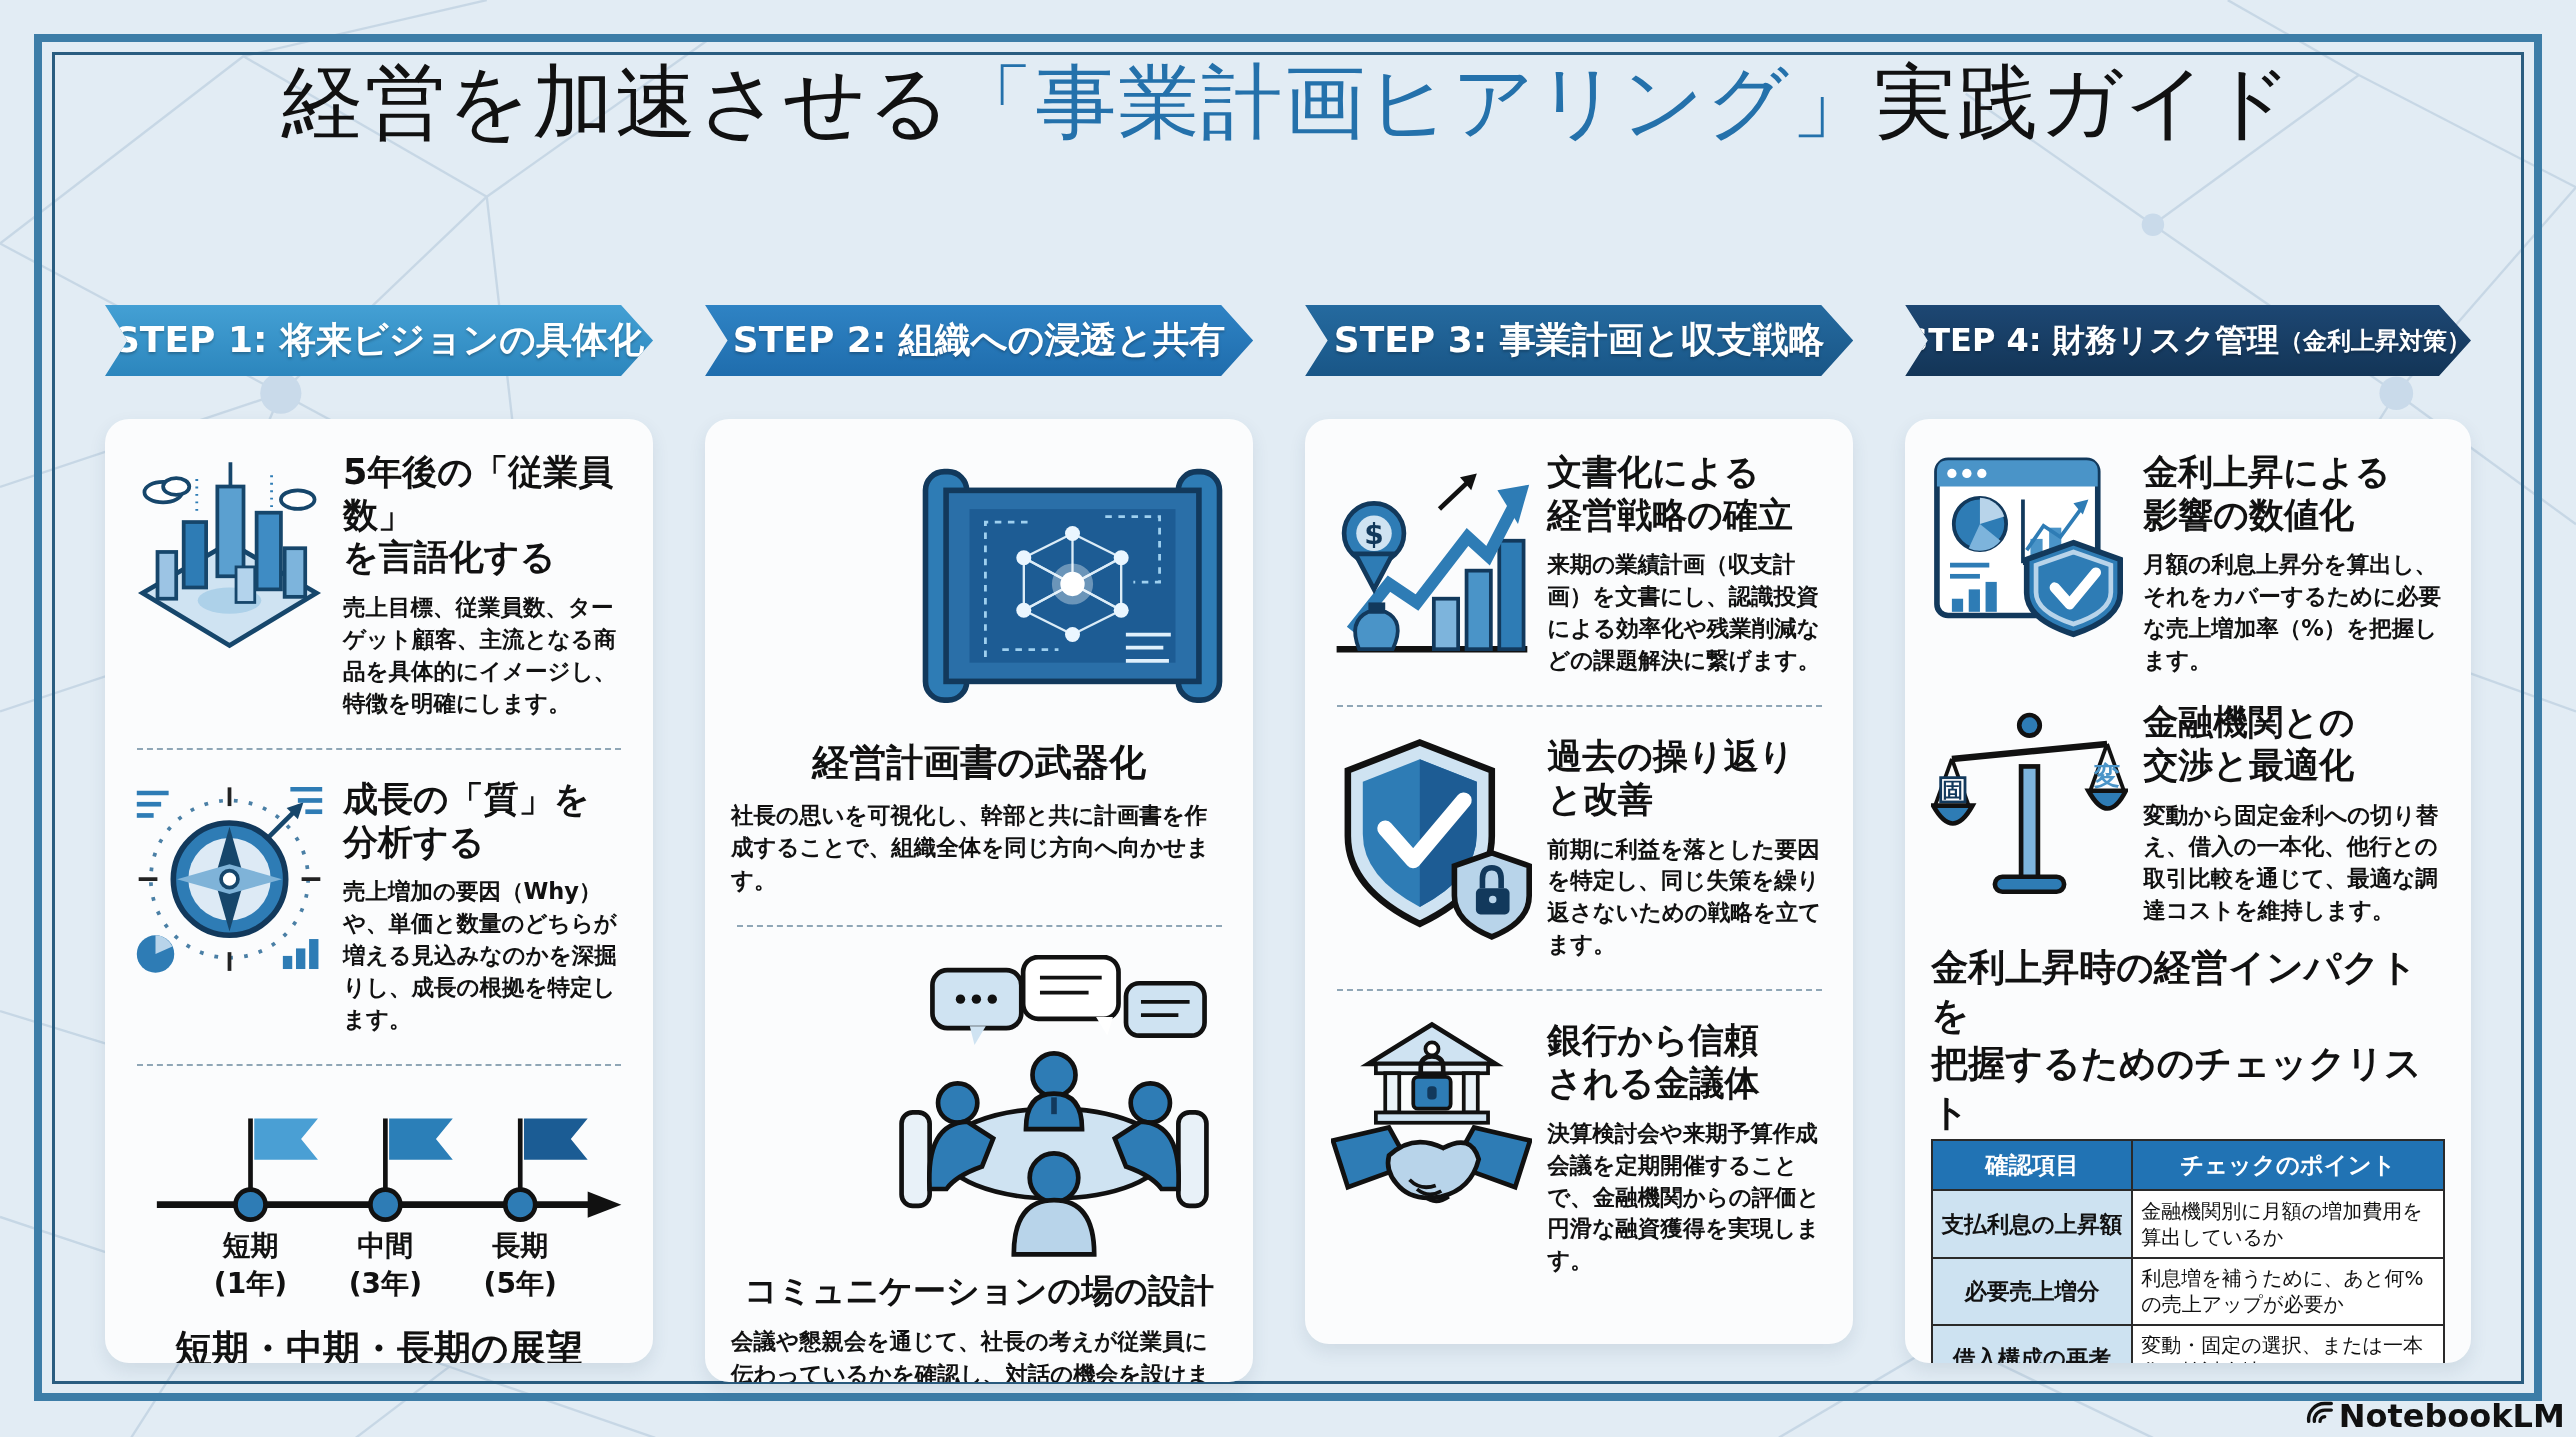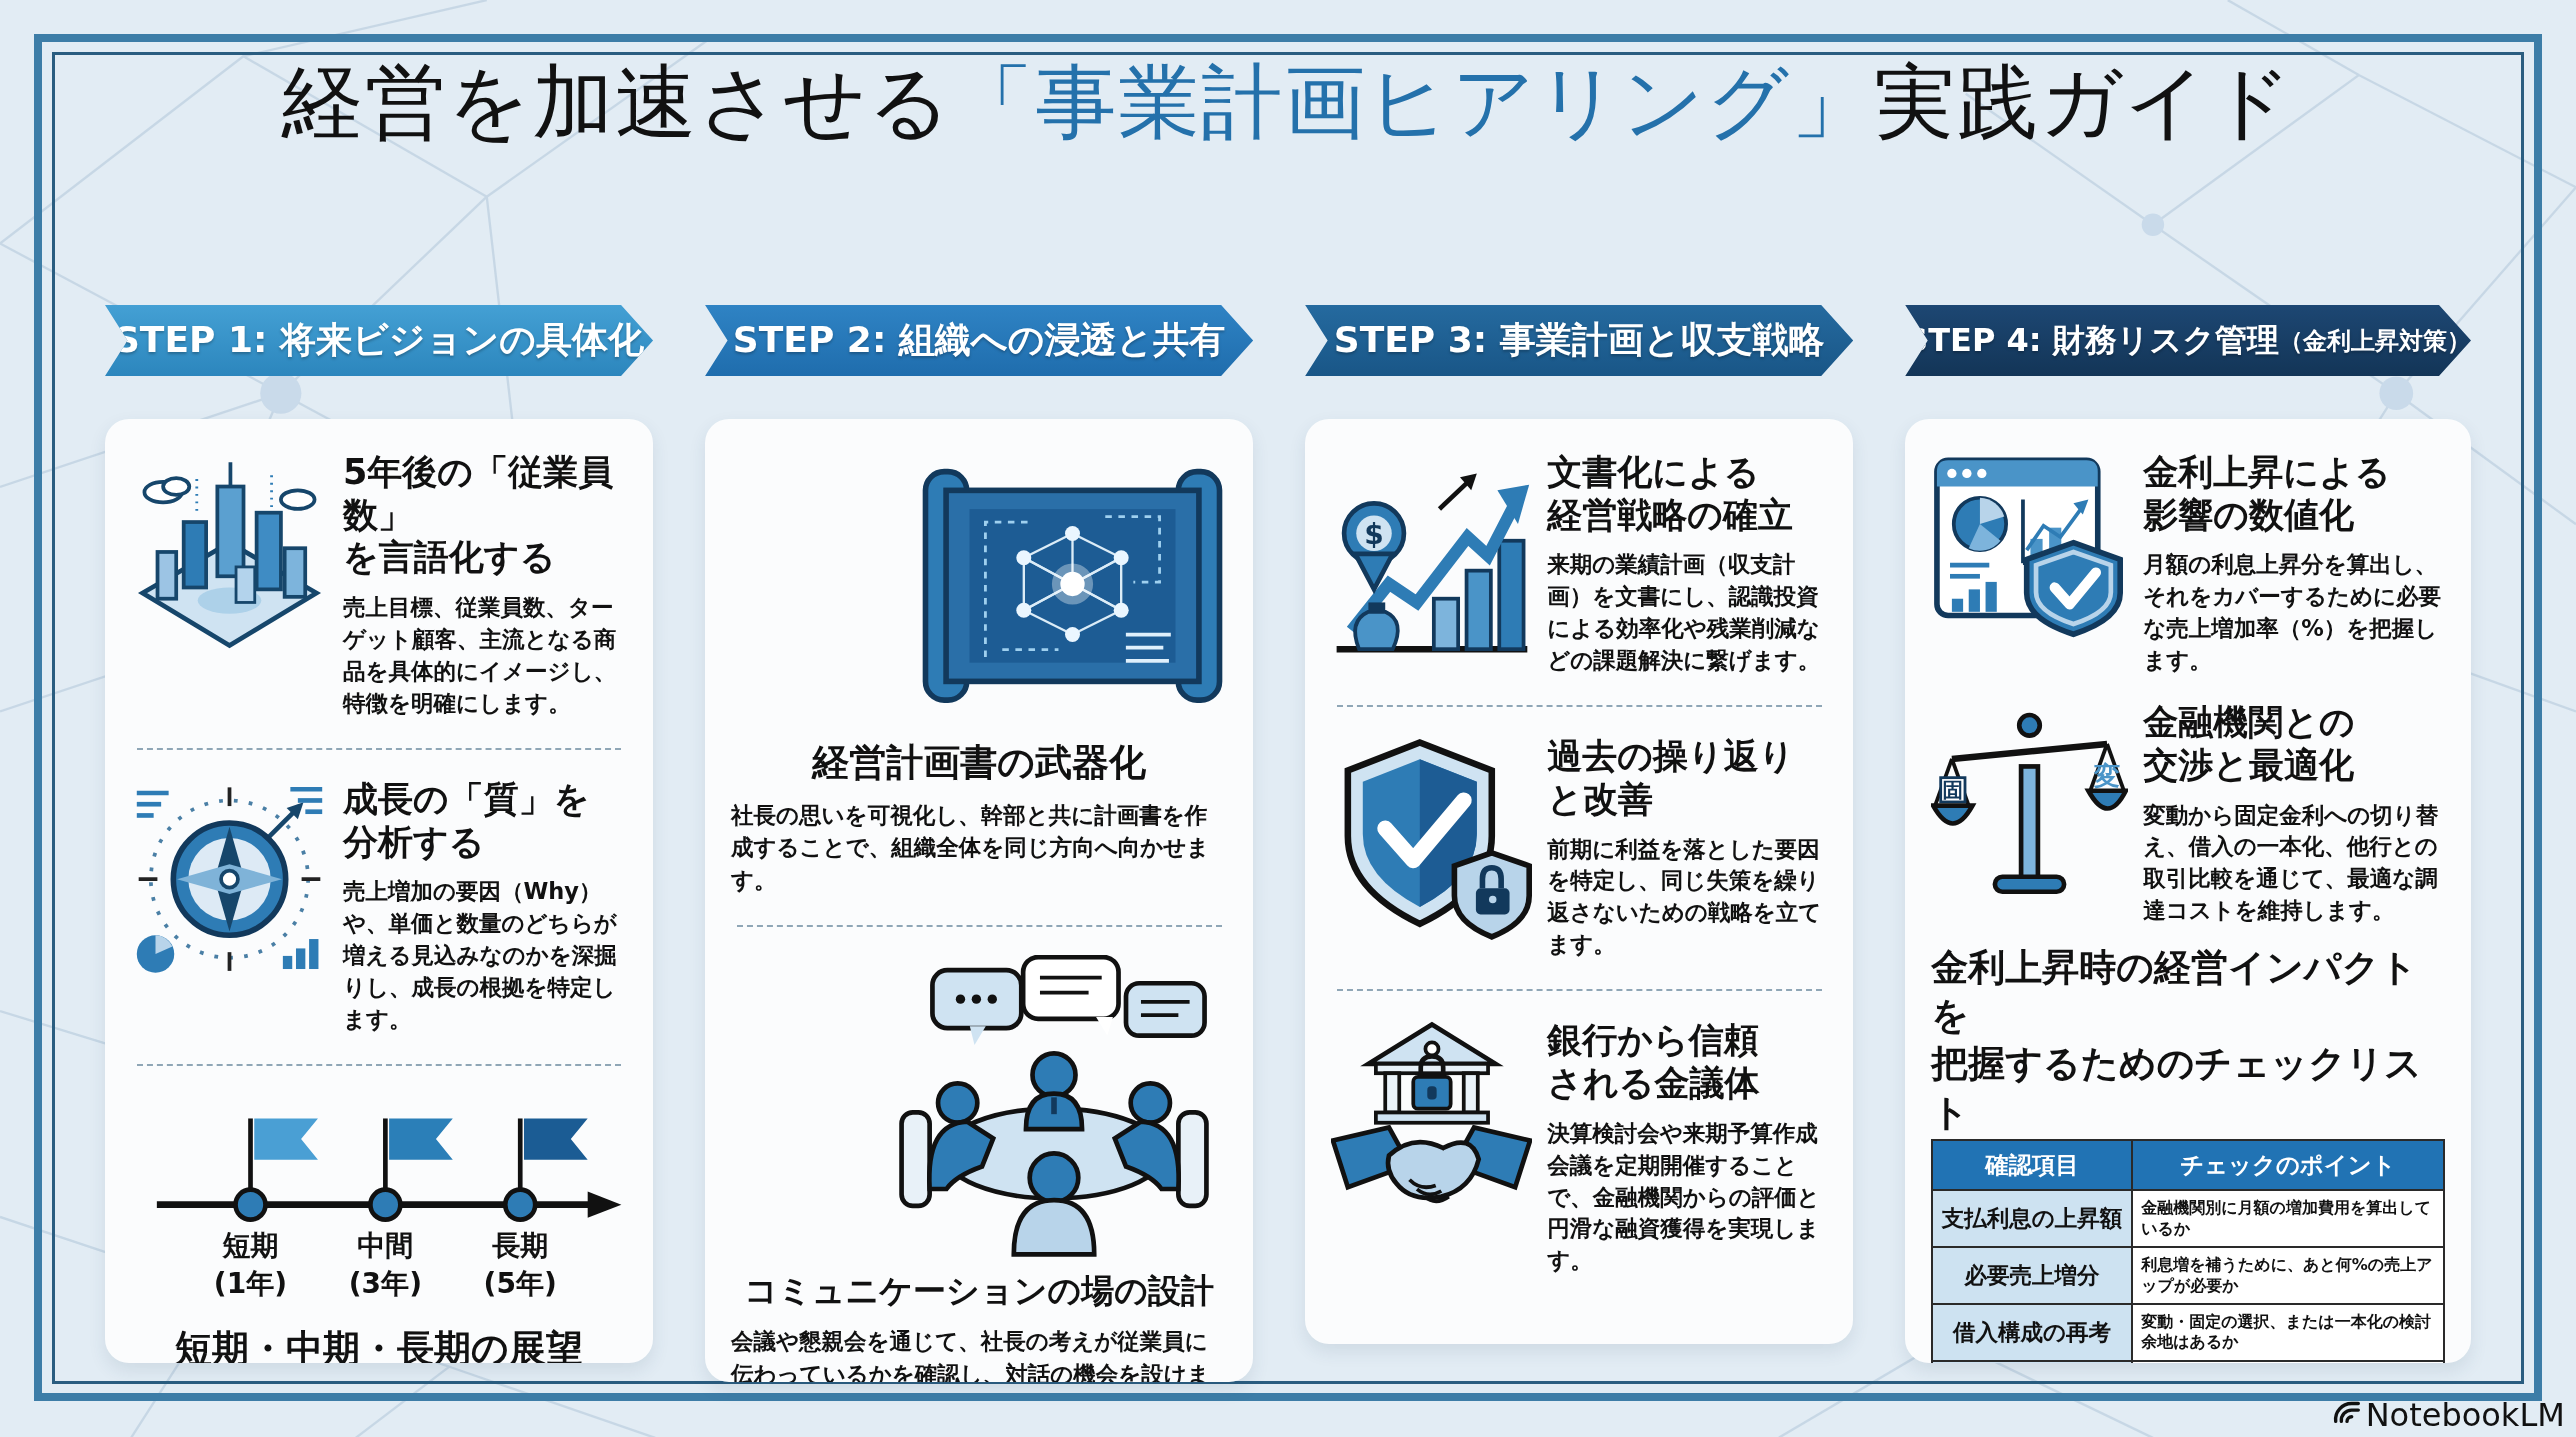--- a/index.html
+++ b/index.html
@@ -44,23 +44,23 @@
   .center-title.small{font-size:33px;}
   .icon-center{display:flex;justify-content:flex-end;}
   .body-full{margin-top:11.2px;font-size:22.5px;font-weight:700;line-height:1.45;}
 
   .check-head{text-align:left;font-size:37px;font-weight:900;line-height:1.3;margin:17px 0 2px;}
   table.checklist{width:100%;border-collapse:collapse;table-layout:fixed;}
   table.checklist th,table.checklist td{border:2.8px solid #2a2a2a;}
   table.checklist th{background:#2173b4;color:#fff;font-size:23.4px;font-weight:800;padding:8.4px 3.7px;}
   table.checklist col.c-item{width:39%;}
   td.item{background:#cde2f1;text-align:center;font-size:22.5px;font-weight:800;padding:5.6px 3.7px;}
-  td.point{background:#fff;font-size:16px;font-weight:700;line-height:1.3;padding:6.6px 8.4px;margin-top:18px;}
-
-  .footer{position:absolute;right:11.2px;bottom:1.9px;display:flex;align-items:flex-start;gap:3px;font-size:32px;font-weight:400;}
+  td.point{background:#fff;font-size:20px;font-weight:400;line-height:1.3;padding:6.6px 8.4px;margin-top:18px;}
+
+  .footer{position:absolute;right:11.2px;bottom:1.9px;display:flex;align-items:center;gap:3px;font-size:32px;font-weight:700;}
 </style>
 </head>
 <body>
 
 <svg class="bg-net" width="2576" height="1438" viewBox="0 0 2752 1536">
   <g stroke="#bdd0e0" stroke-width="2.5" fill="none" opacity="0.75">
     <path d="M0,260 L260,60 L520,210 L300,420 Z M300,420 L560,560 L520,210 M260,60 L520,0 M520,210 L760,40 M0,520 L300,420 L180,700 L0,760 M180,700 L430,880 L560,560 M430,880 L260,1160 L0,1080 M260,1160 L520,1300 L430,880"></path>
     <path d="M2752,200 L2520,80 L2300,240 L2560,420 Z M2560,420 L2752,560 M2300,240 L2100,100 M2520,80 L2380,0 M2560,420 L2420,640 L2752,760 M2420,640 L2620,900"></path>
     <path d="M0,1300 L240,1380 L140,1536 M240,1380 L480,1460 L380,1536 M480,1460 L700,1536"></path>
     <path d="M1900,1536 L2080,1430 L2300,1536 M2080,1430 L2180,1300"></path>

